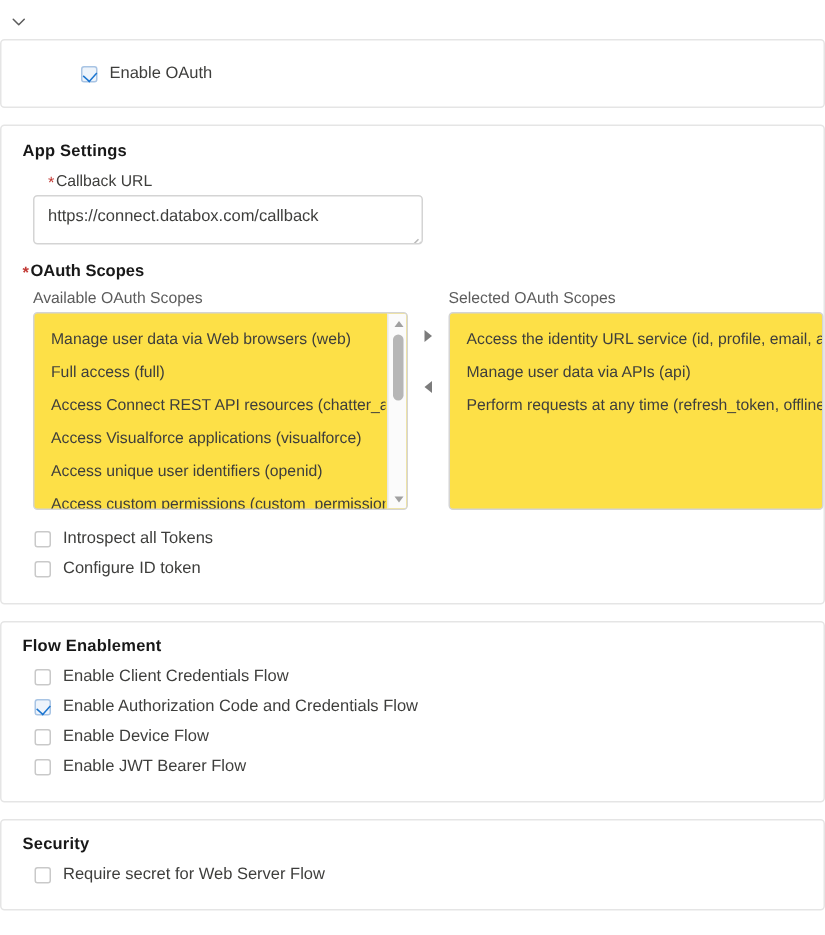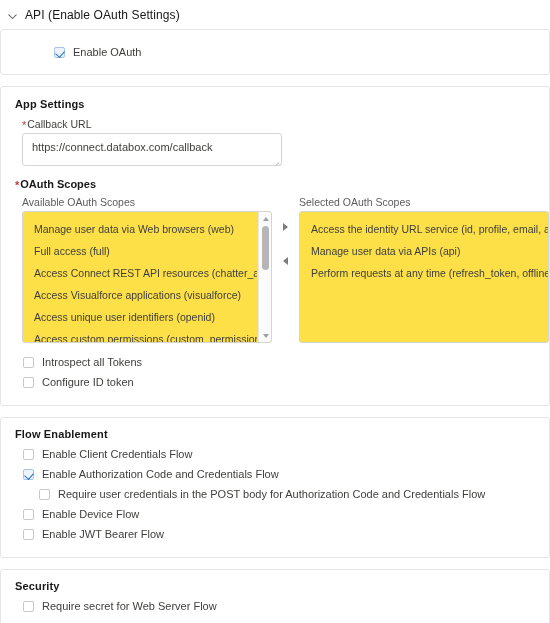--- a/index.html
+++ b/index.html
@@ -96,20 +96,21 @@
     white-space: nowrap;
   }
 
   
   .field-block { padding: 0 0 0 14px; }
   .field-label {
     font-size: 10.5px;
     color: #3e3e3c;
     padding: 4px 0 3px 7px;
     display: block;
+    margin-left: 10px;
   }
   .req-star {
     color: #c23934;
     font-size: 11px;
     margin-right: 1px;
     position: relative;
     top: 1px;
   }
   .callback-wrap { padding-left: 7px; }
   .callback-input {
@@ -243,21 +244,20 @@
 </style>
 </head>
 <body>
 
 <div class="section-header">
   <span class="chevron-icon">
     <svg viewBox="0 0 12 12" width="11" height="11" aria-hidden="true">
       <path d="M2 4.2 L6 8.2 L10 4.2" fill="none" stroke="#5c5c5c" stroke-width="1.1" stroke-linecap="round" stroke-linejoin="round"></path>
     </svg>
   </span>
-  <span class="section-header-title">API (Enable OAuth Settings)</span>
 </div>
 
 <div class="card enable-card">
   <div class="cbrow indent-0">
     <span class="checkbox checked"></span>
     <span class="cblabel">Enable OAuth</span>
   </div>
 </div>
 
 <div class="card app-card">
@@ -340,24 +340,20 @@
   <div class="cbrow indent-1">
     <span class="checkbox"></span>
     <span class="cblabel">Enable Client Credentials Flow</span>
   </div>
 
   <div class="cbrow indent-1">
     <span class="checkbox checked"></span>
     <span class="cblabel">Enable Authorization Code and Credentials Flow</span>
   </div>
 
-  <div class="cbrow indent-2">
-    <span class="checkbox"></span>
-    <span class="cblabel">Require user credentials in the POST body for Authorization Code and Credentials Flow</span>
-  </div>
 
   <div class="cbrow indent-1">
     <span class="checkbox"></span>
     <span class="cblabel">Enable Device Flow</span>
   </div>
 
   <div class="cbrow indent-1">
     <span class="checkbox"></span>
     <span class="cblabel">Enable JWT Bearer Flow</span>
   </div>

